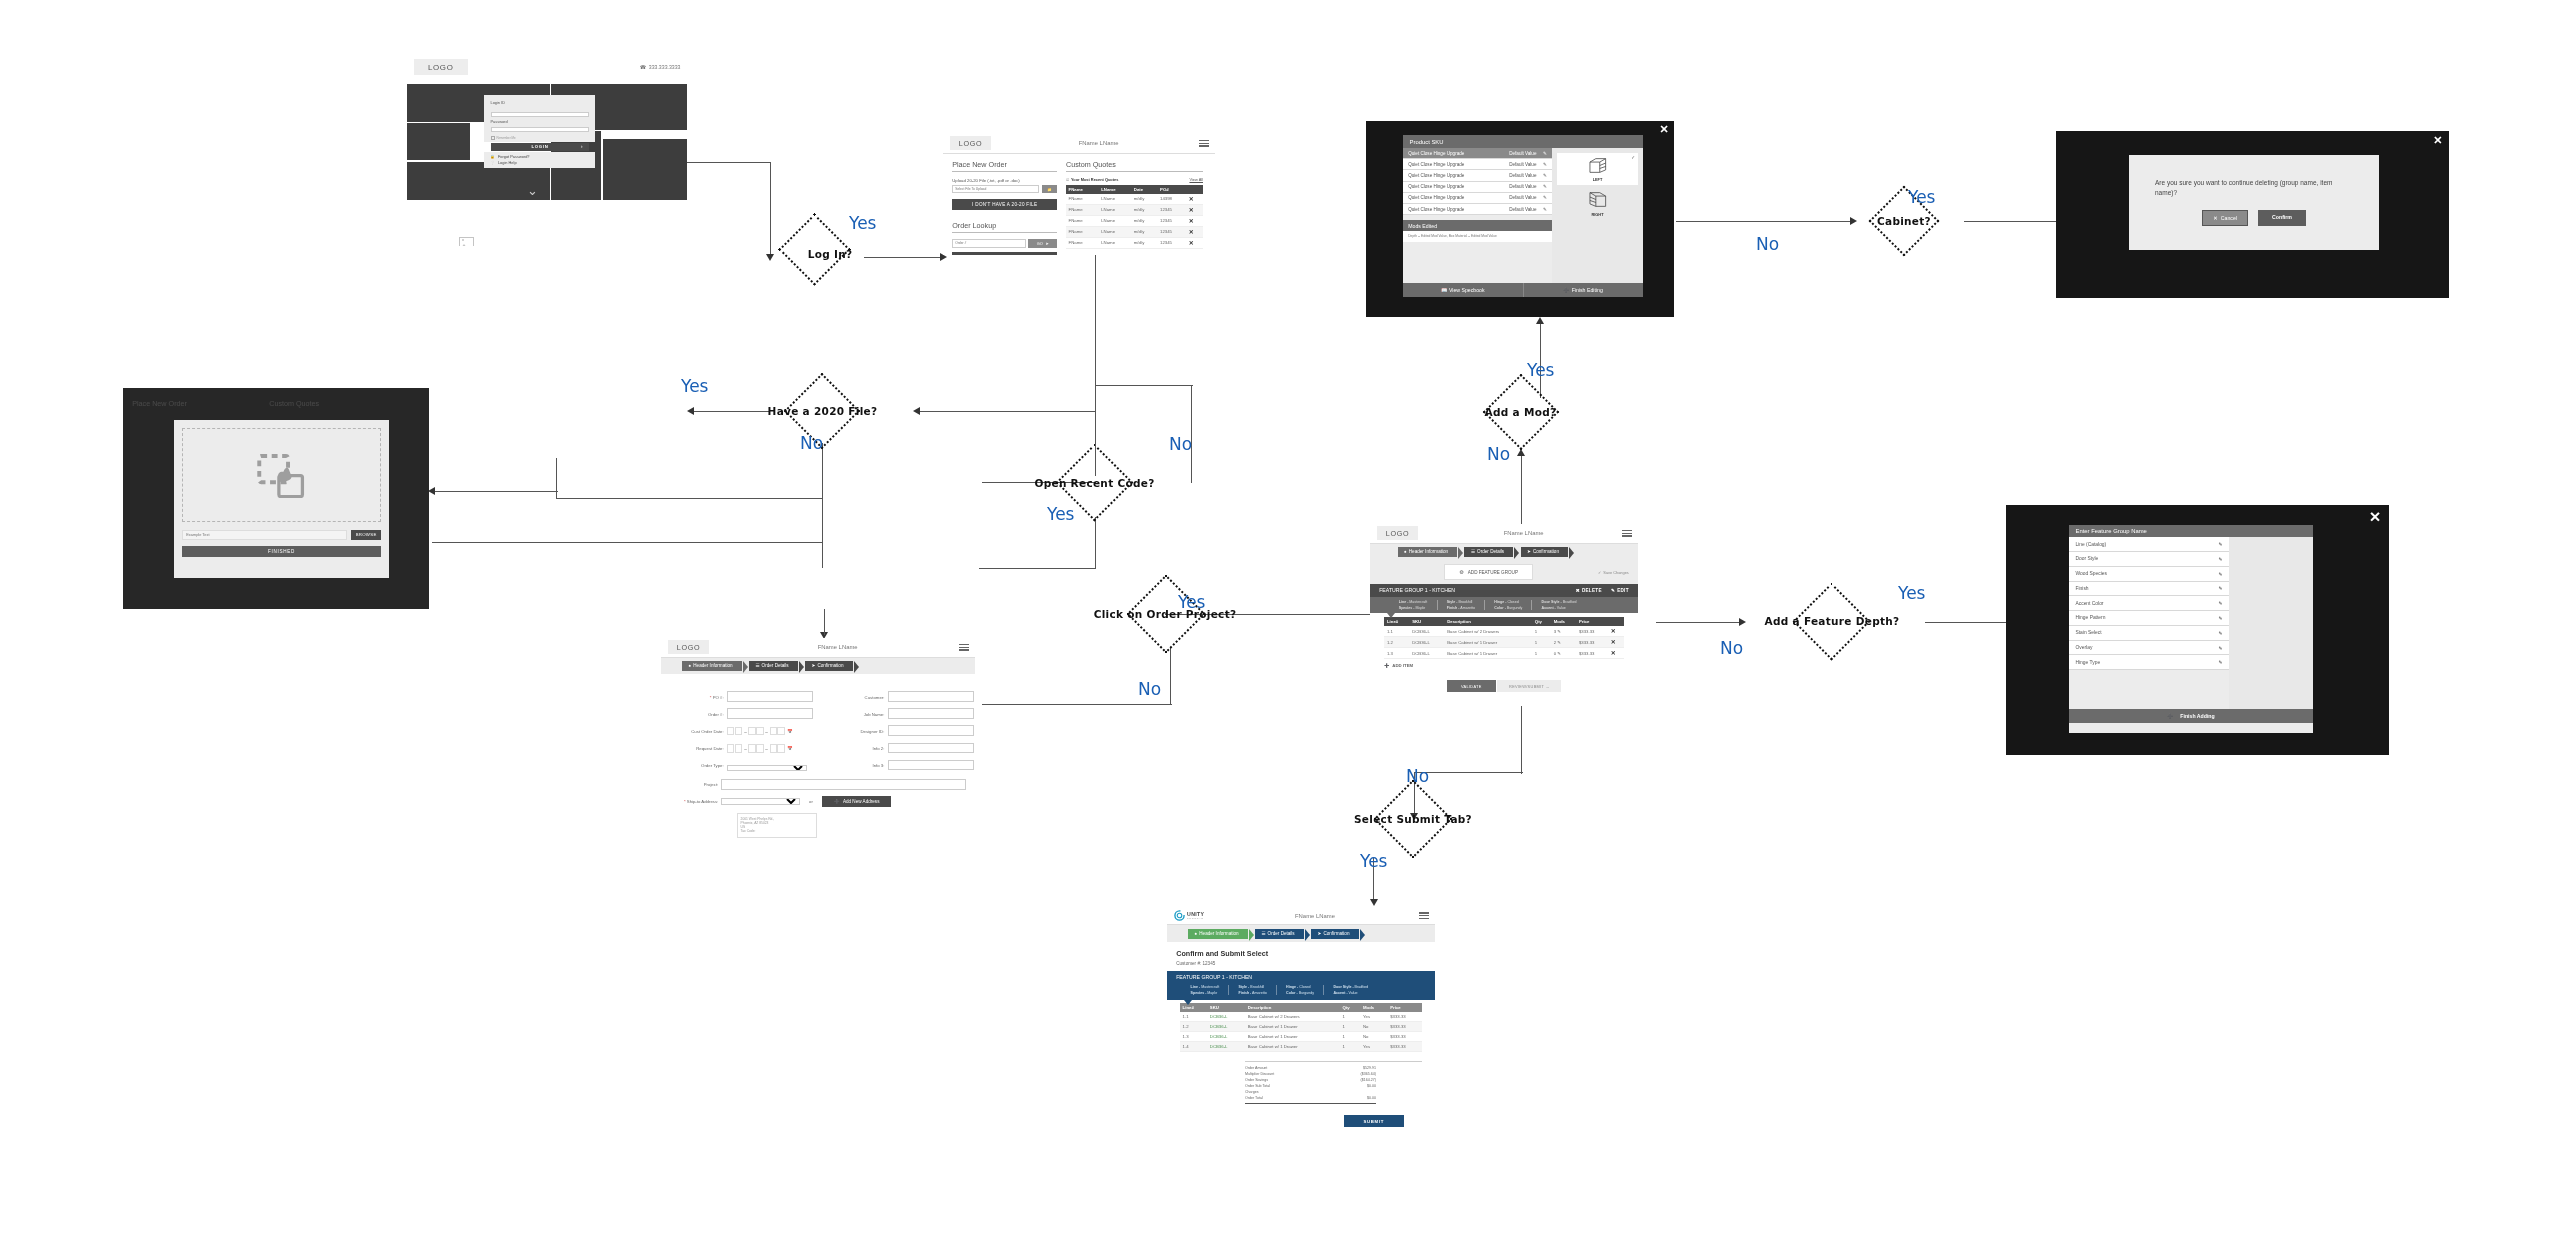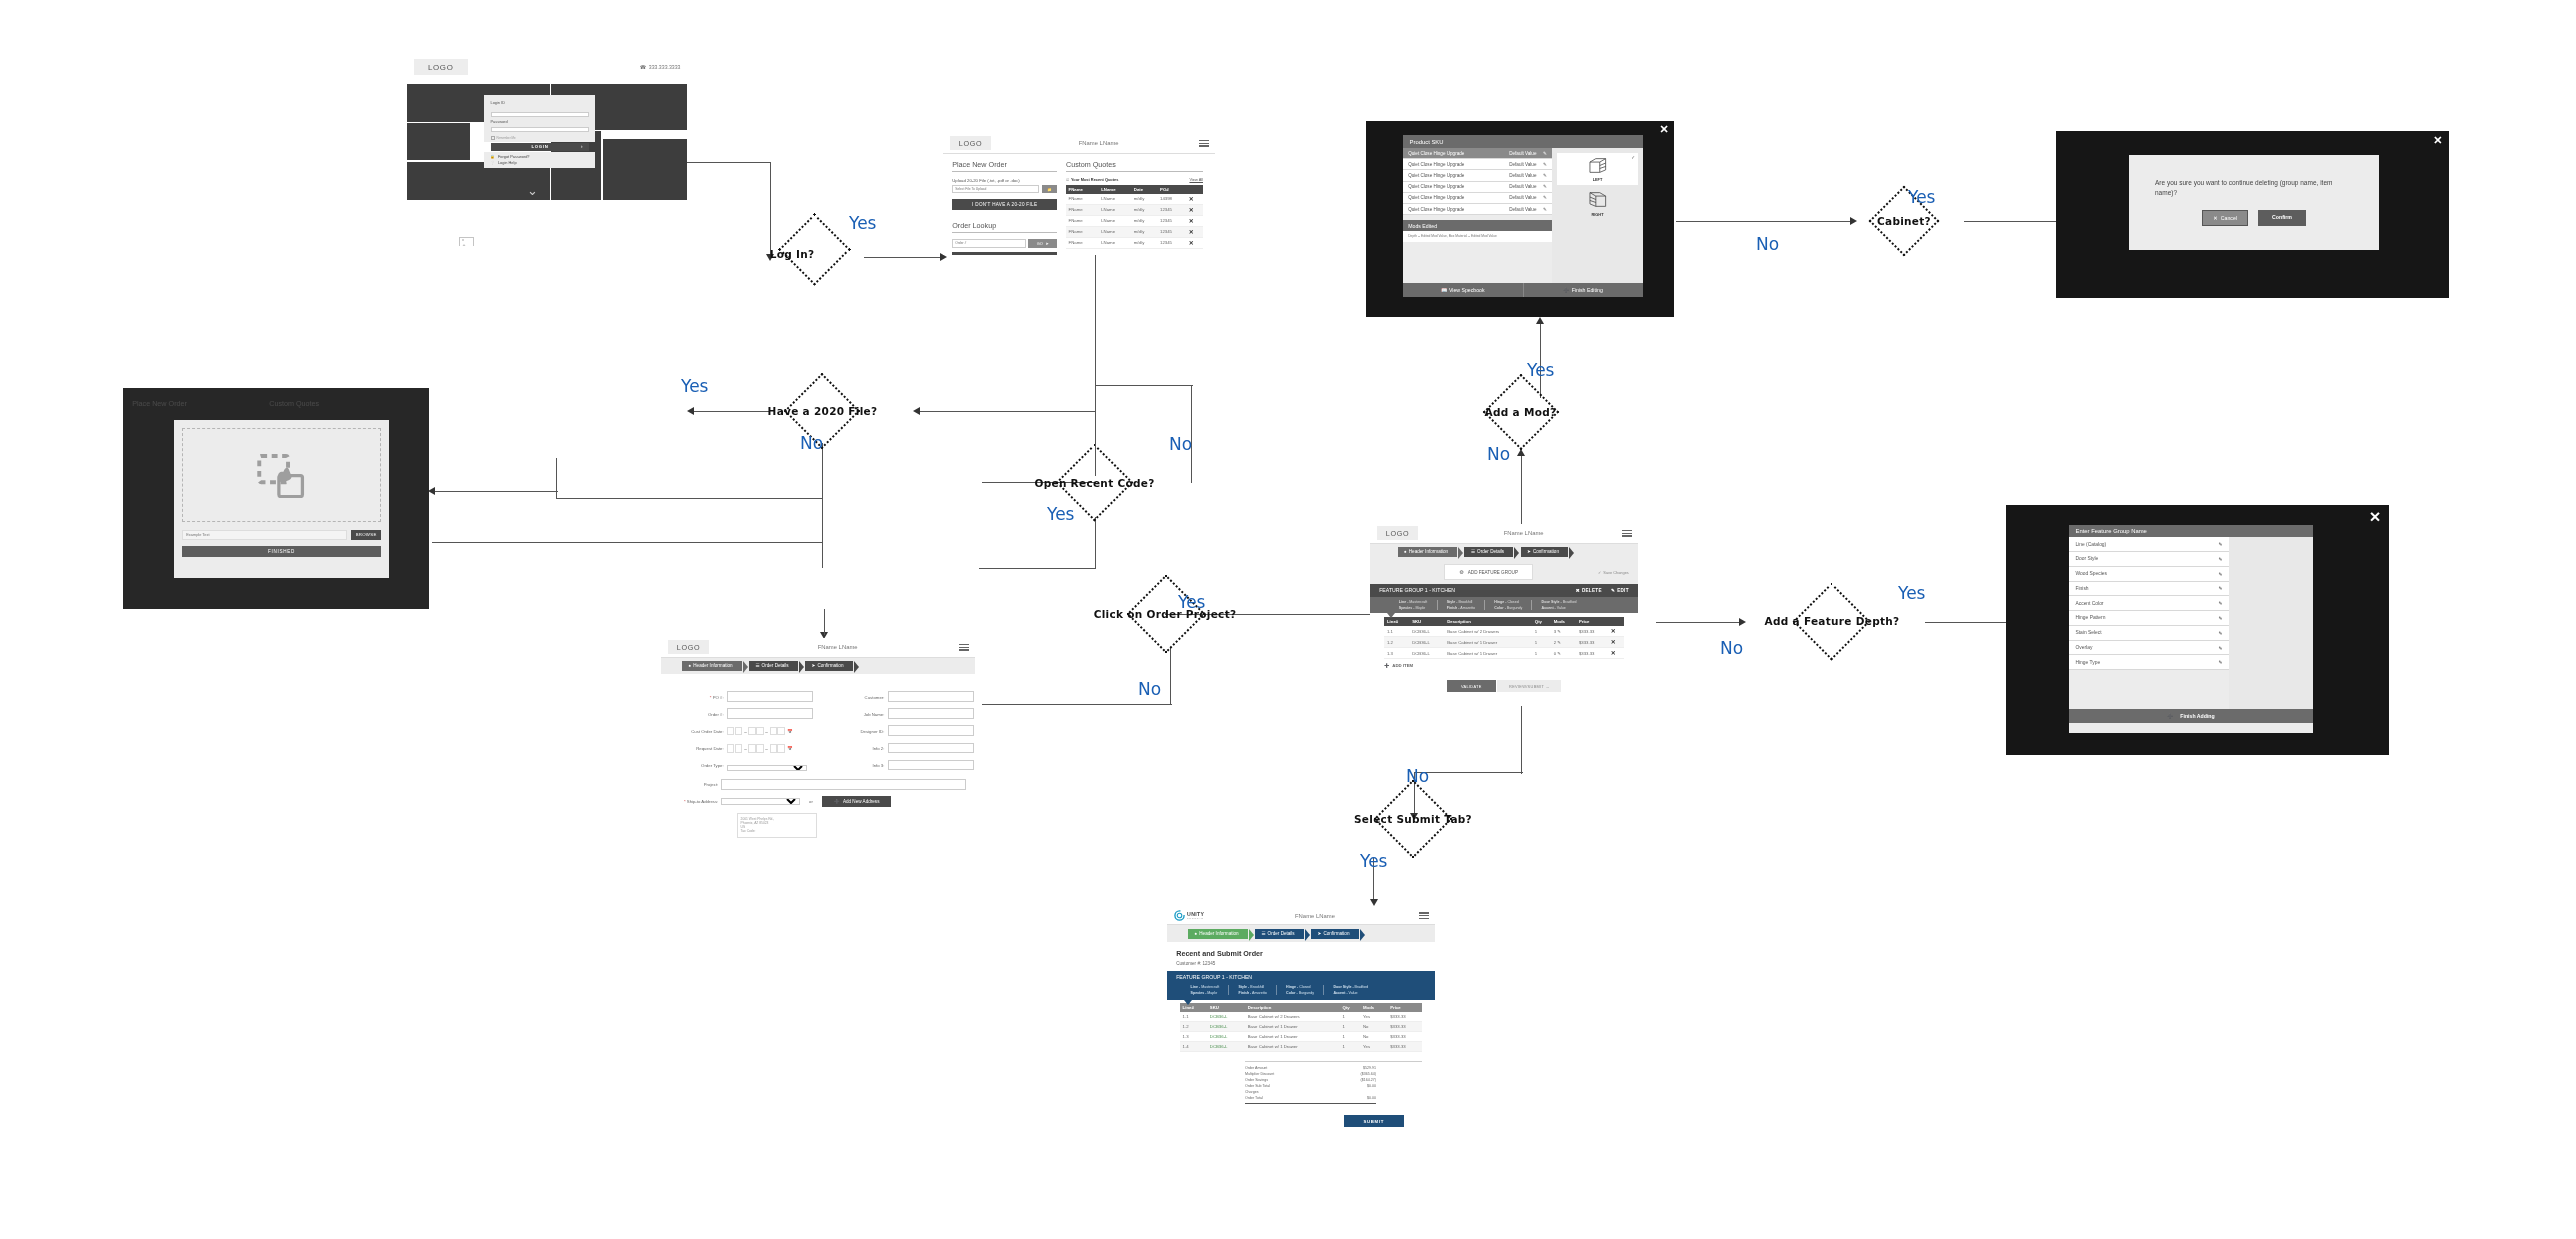--- a/index.html
+++ b/index.html
@@ -189,21 +189,21 @@
 
   <div class="ln lnv abs" style="left:1373px;top:858px;height:46px;"></div>
   <div class="ln lnh abs" style="left:1373px;top:902px;width:0px;"></div>
   <div class="arrow arrow-d abs" style="left:1370px;top:899px;"></div>
 
   <div class="ln lnv abs" style="left:824px;top:639px;height:0px;"></div>
   <div class="arrow arrow-d abs" style="left:820px;top:632px;"></div>
   <div class="ln lnv abs" style="left:824px;top:609px;height:26px;"></div>
 
   <div class="diamond" style="left:789px;top:224px;width:51px;height:51px;"></div>
-  <div class="diamond-label" style="left:748px;top:247px;width:88px;height:14.4px;font-size:10.5px;">Log In?</div>
+  <div class="diamond-label" style="left:786px;top:247px;width:88px;height:14.4px;font-size:10.5px;">Log In?</div>
   <div class="yn" style="left:849px;top:213px;">Yes</div>
 
   <div class="diamond" style="left:795px;top:384px;width:54px;height:54px;"></div>
   <div class="diamond-label" style="left:740px;top:404px;width:165px;height:14.4px;font-size:10.5px;">Have a 2020 File?</div>
   <div class="yn" style="left:681px;top:376px;">Yes</div>
   <div class="yn" style="left:800px;top:433px;">No</div>
 
   <div class="diamond" style="left:1067px;top:455px;width:55px;height:55px;"></div>
   <div class="diamond-label" style="left:1008px;top:476px;width:173px;height:14.4px;font-size:10.5px;">Open Recent Code?</div>
   <div class="yn" style="left:1169px;top:434px;">No</div>
@@ -860,21 +860,21 @@
           <span class="ic">☰</span>
           <span>Order Details</span>
         </div>
         <div class="step blue">
           <span class="ic">➤</span>
           <span>Confirmation</span>
         </div>
       </div>
 
     <div style="padding:6.5px 9.2px 0;">
-      <div style="font-size:7.2px;color:#333;font-weight:700;">Recent and Submit Order</div>
+      <div style="font-size:7.2px;color:#333;font-weight:700;">Confirm and Submit Select</div>
       <div style="font-size:4.6px;color:#666;margin-top:3.3px;">Customer #: 12345</div>
     </div>
 
     <div style="background:#1f4e79;color:#fff;padding:2.6px 9.2px;margin-top:5.2px;">
       <div style="font-size:5.2px;">FEATURE GROUP 1 - KITCHEN</div>
     </div>
     <div id="cs-attrs" style="background:#1f4e79;color:#cfe0ee;font-size:3.6px;display:flex;padding:2.6px 14.4px 5.2px;position:relative;">
         <div style="padding: 0px 9.2px;">
           <div><b>Line</b> - Mastercraft</div>
           <div style="margin-top:2px;"><b>Species</b> - Maple</div>

